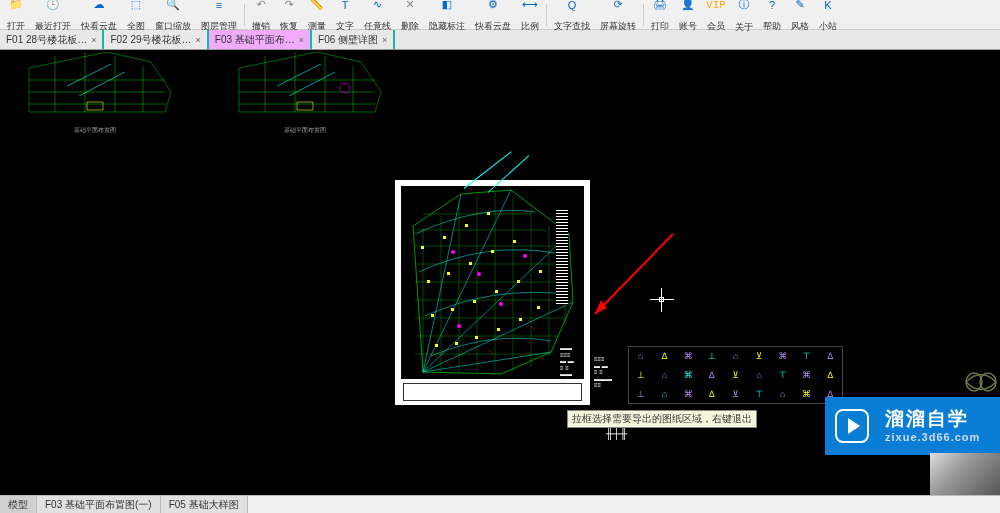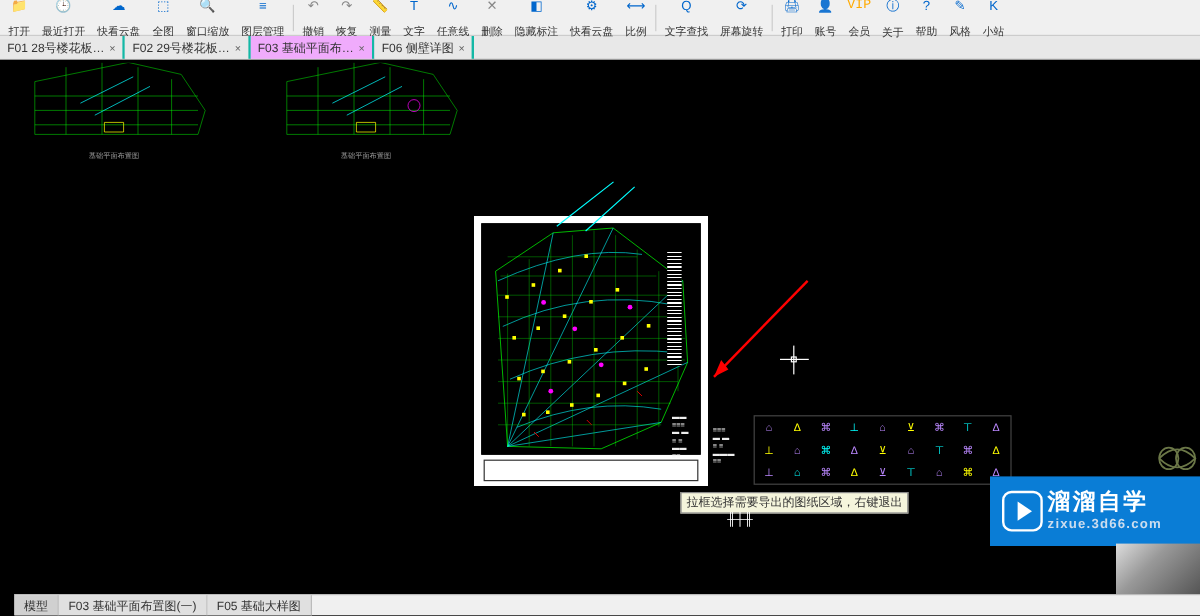--- a/index.html
+++ b/index.html
@@ -237,21 +237,21 @@
     
     .watermark {
       position: absolute;
       right: 0;
       bottom: 40px;
       width: 175px;
       height: 58px;
       background: #0a7dd6;
       display: flex;
       align-items: center;
-      gap: 4px;
+      gap: 16px;
       padding: 0 10px;
       color: #fff;
     }
     .watermark .play {
       width: 34px;
       height: 34px;
       border: 2px solid #fff;
       border-radius: 8px;
       display: flex;
       align-items: center;
@@ -283,21 +283,21 @@
       right: 0;
       bottom: 0;
       width: 70px;
       height: 42px;
       background: linear-gradient(135deg,#ddd 0%,#999 40%,#555 100%);
     }
 
     
     .bottom-tabs {
       position: absolute;
-      left: 12px;
+      left: 0;
       bottom: 0;
       right: 0;
       height: 18px;
       background: #f0f0f0;
       display: flex;
       align-items: center;
       font-size: 10px;
       border-top: 1px solid #bbb;
       z-index: 5;
     }

